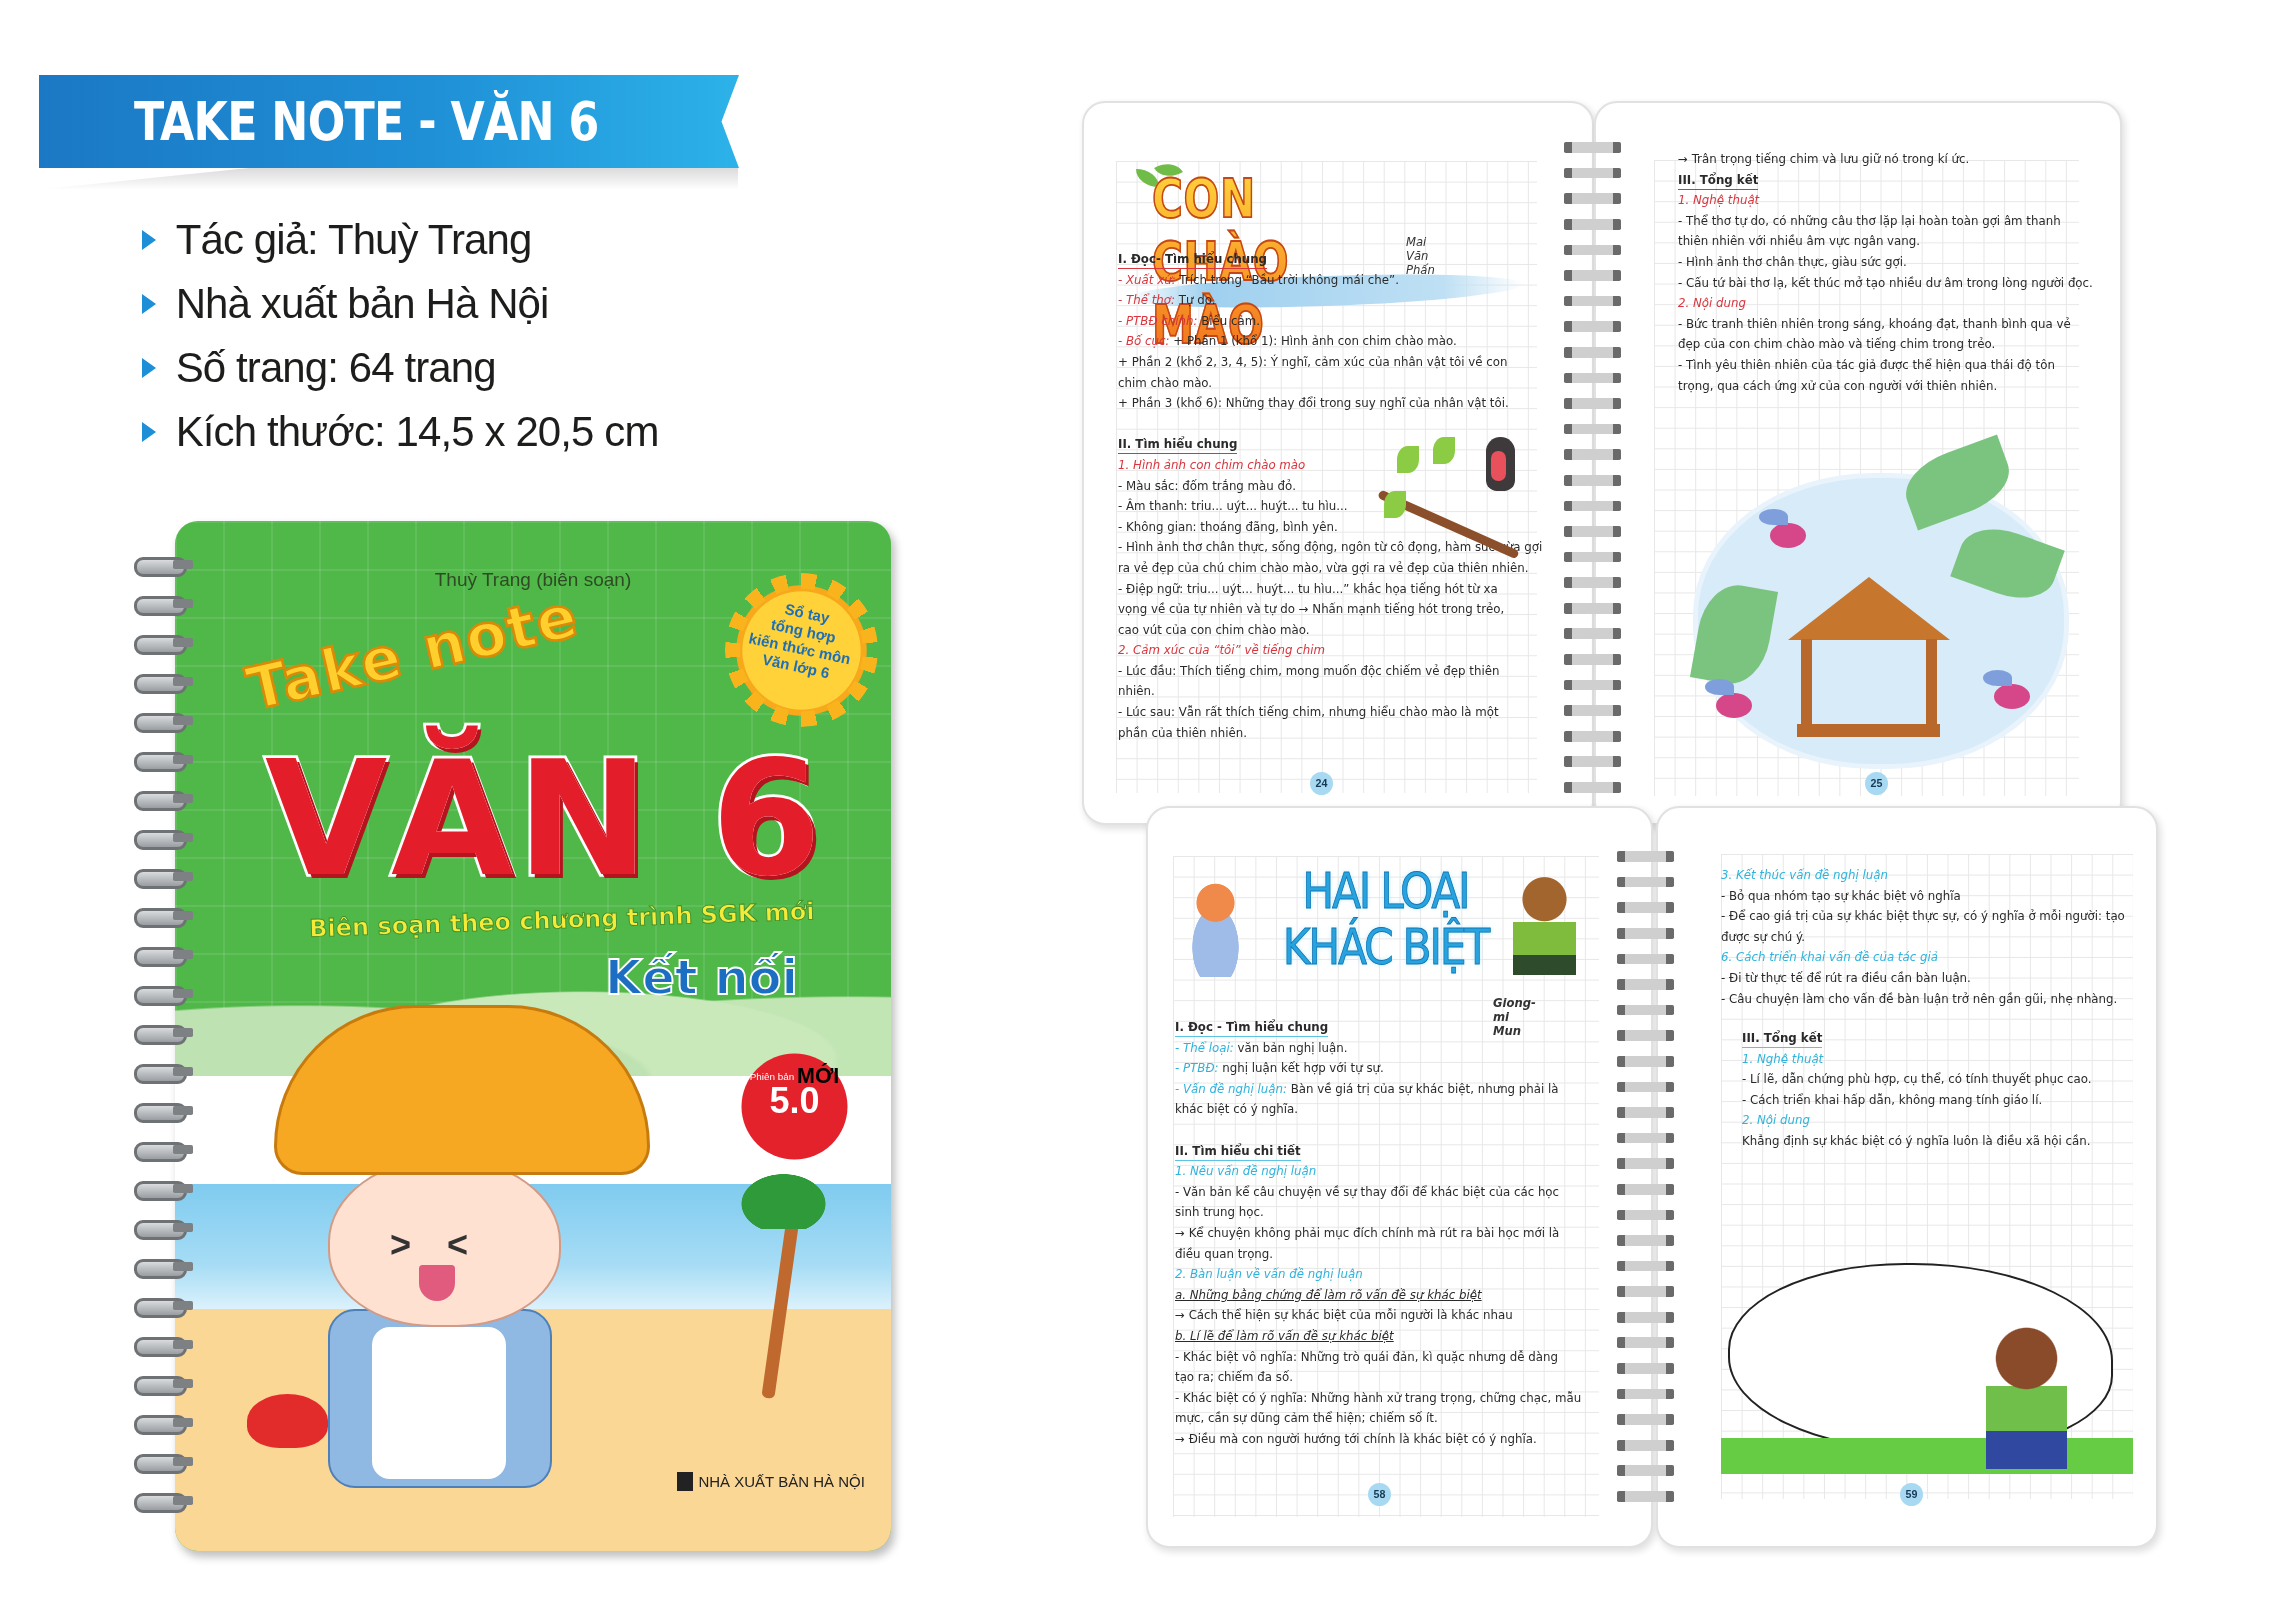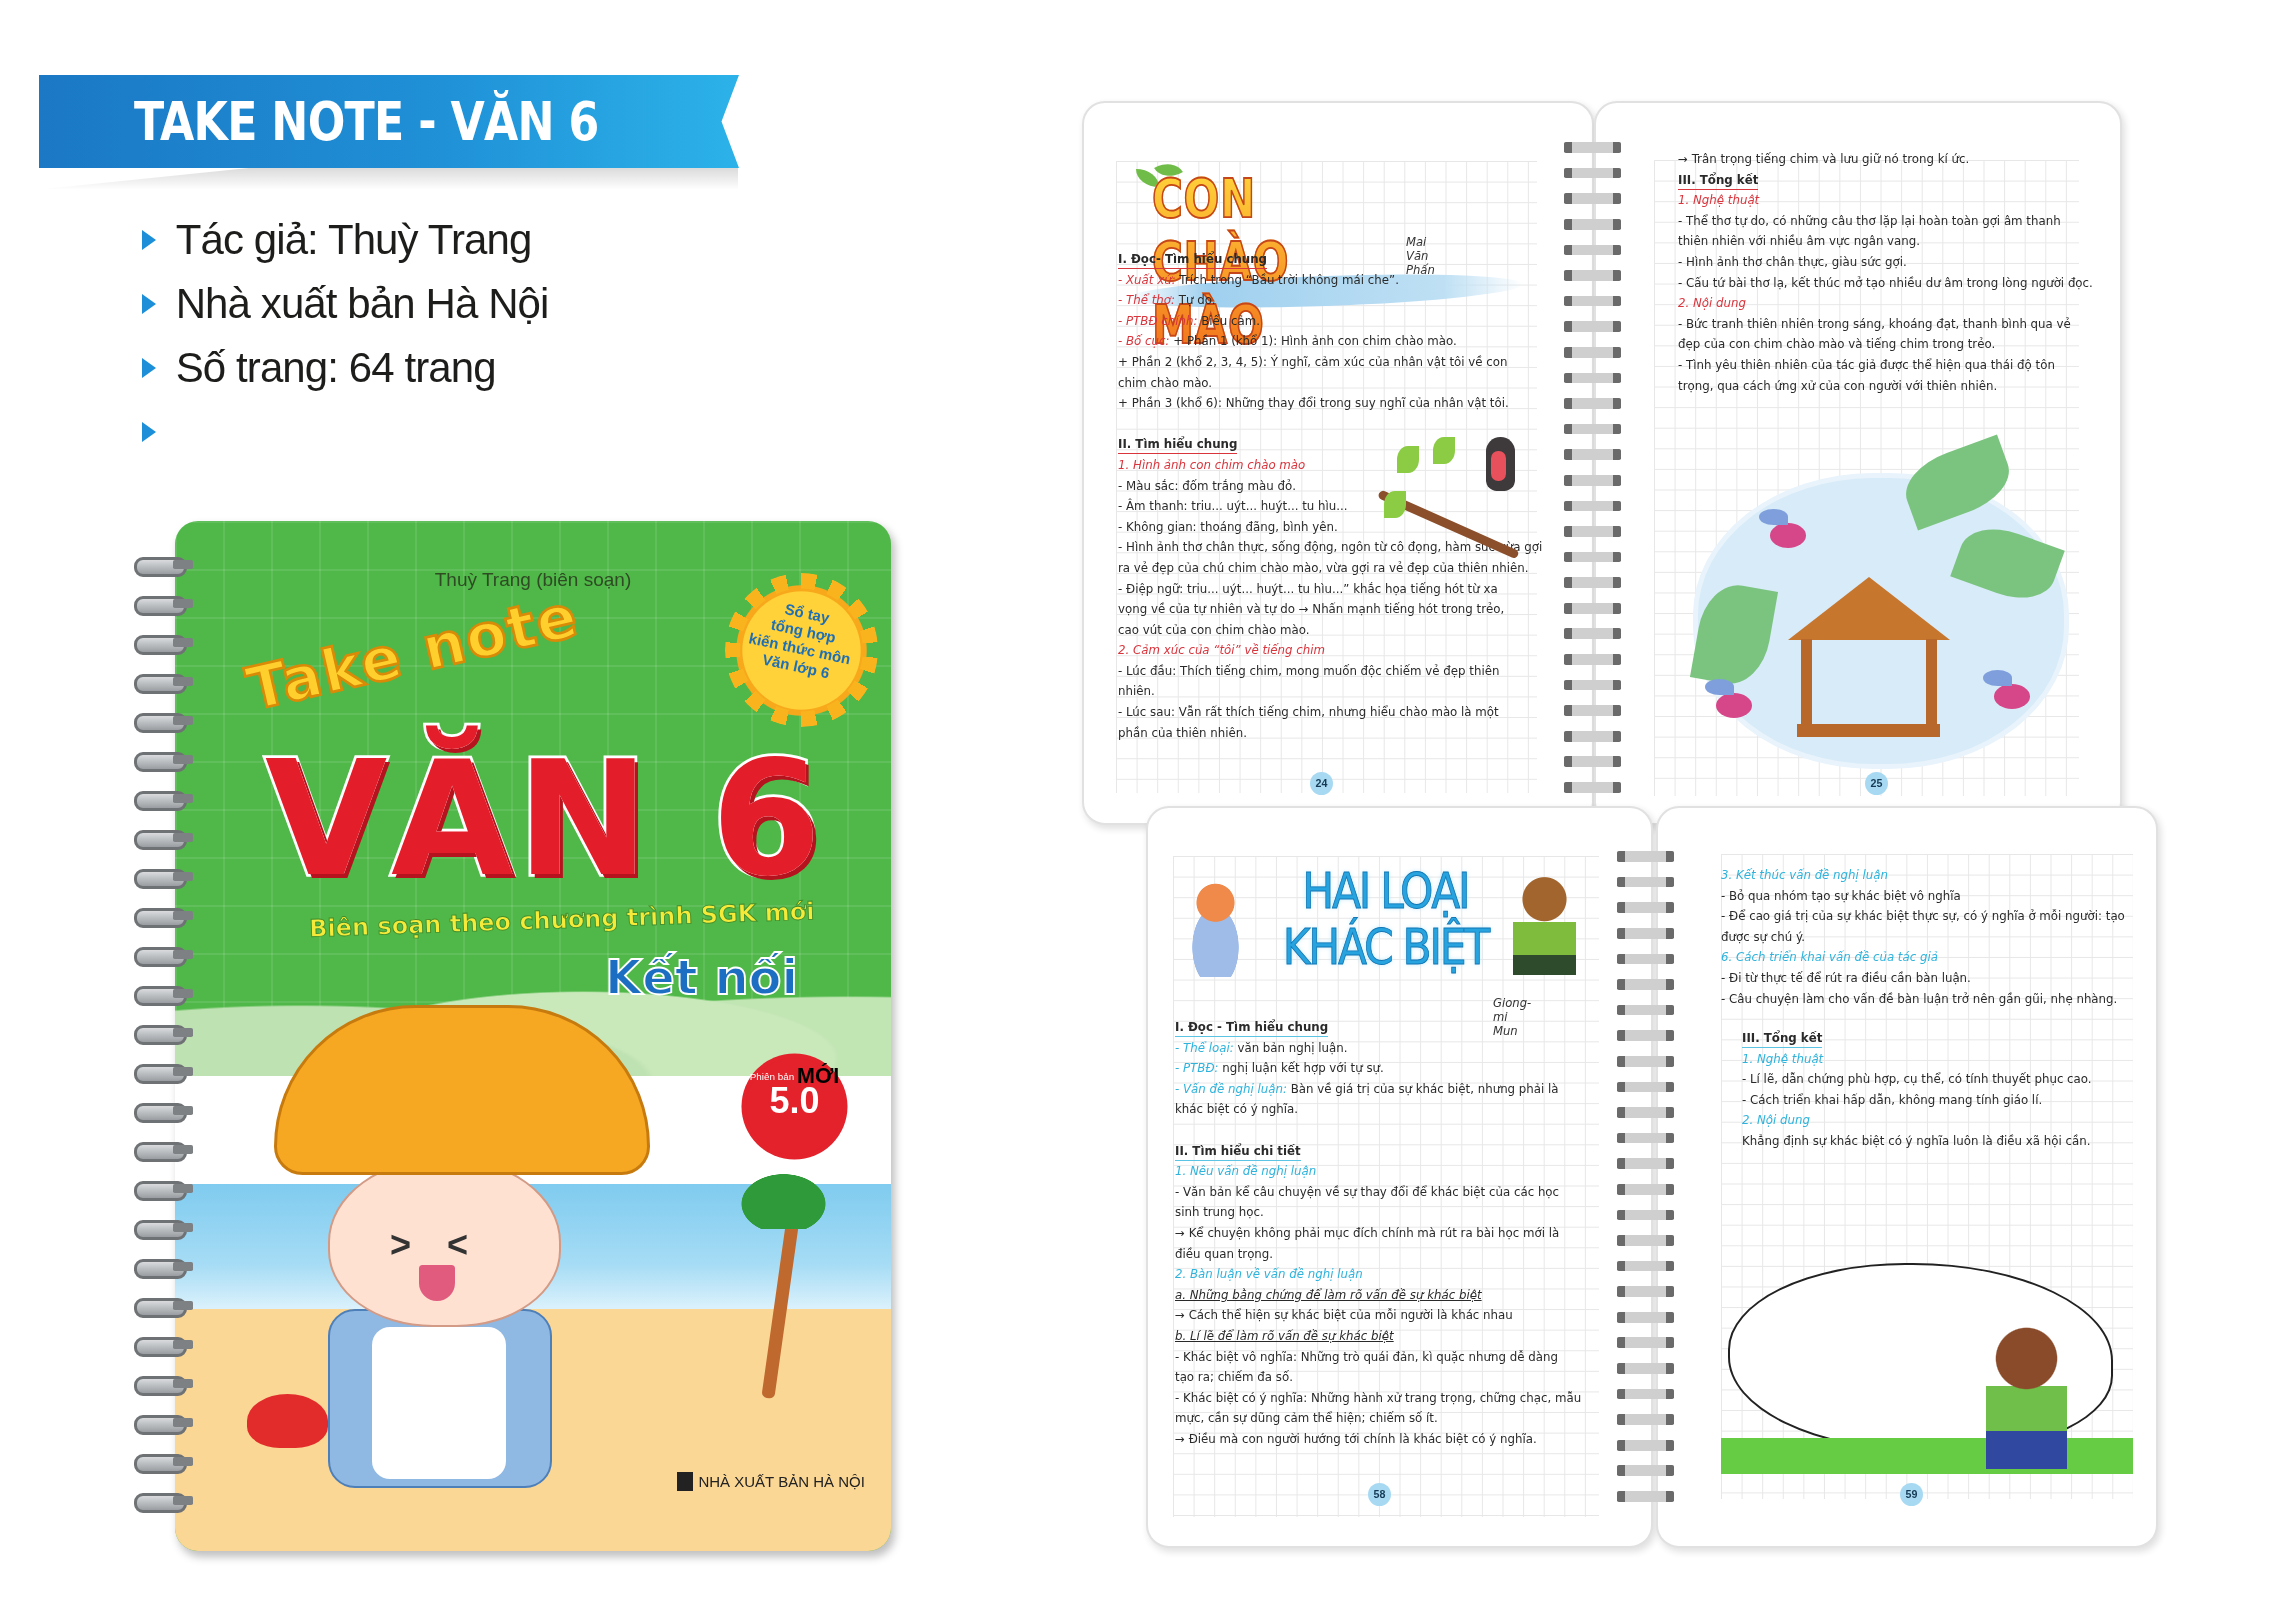--- a/index.html
+++ b/index.html
@@ -166,20 +166,21 @@
   <li>
       <span class="chev"></span>
       <span class="spec-text">Nhà xuất bản Hà Nội</span>
     </li>
   <li>
       <span class="chev"></span>
       <span class="spec-text">Số trang: 64 trang</span>
     </li>
   <li>
       <span class="chev"></span>
+      <span class="spec-text">Kích thước: 14,5 x 20,5 cm</span>
     </li>
 </ul>
 
 <div class="cover-wrap">
   <div class="cover">
     <div class="cover-cloud"></div>
     <div class="cover-sky"></div>
     <div class="cover-sea"></div>
     <div class="cover-sand"></div>
     <div class="cover-author">Thuỳ Trang (biên soạn)</div>
@@ -363,21 +364,21 @@
 
   <div class="grid" style="left:36px; top:50px; width:426px; height:661px;"></div>
   <div class="grid" style="left:584px; top:48px; width:412px; height:645px;"></div>
 
   <div class="title-hl" style="left:134px; top:57px; width:269px;">
     <div>HAI LOẠI</div>
     <div>KHÁC BIỆT</div>
   </div>
   <div class="kids-boy" style="left:38px; top:72px; width:81px; height:99px; background:radial-gradient(circle at 50% 25%, #f08a4b 0 22%, transparent 23%), radial-gradient(ellipse at 50% 70%, #9fbbe8 0 40%, transparent 41%);"></div>
   <div class="kids-boy" style="left:376px; top:70px; width:63px; height:116px; background:radial-gradient(circle at 50% 20%, #a1652d 0 22%, transparent 23%), linear-gradient(transparent 40%, #7fbb3c 40% 68%, #2e4b2b 68% 85%, transparent 85%);"></div>
-  <div class="author" style="left:356px; top:190px;">Giong-mi Mun</div>
+  <div class="author" style="left:356px; top:190px;font-weight:bold;">Giong-mi Mun</div>
 
   <div class="txt blue" style="left:38px; top:211px;">
     <p><span class="h">I. Đọc - Tìm hiểu chung</span></p>
     <p><span class="k">- Thể loại:</span><span> văn bản nghị luận.</span></p>
     <p><span class="k">- PTBĐ:</span><span> nghị luận kết hợp với tự sự.</span></p>
     <p><span class="k">- Vấn đề nghị luận:</span><span> Bàn về giá trị của sự khác biệt, nhưng phải là</span></p>
     <p>khác biệt có ý nghĩa.</p>
     <div class="gap"></div>
     <p><span class="h">II. Tìm hiểu chi tiết</span></p>
     <p class="k">1. Nêu vấn đề nghị luận</p>

